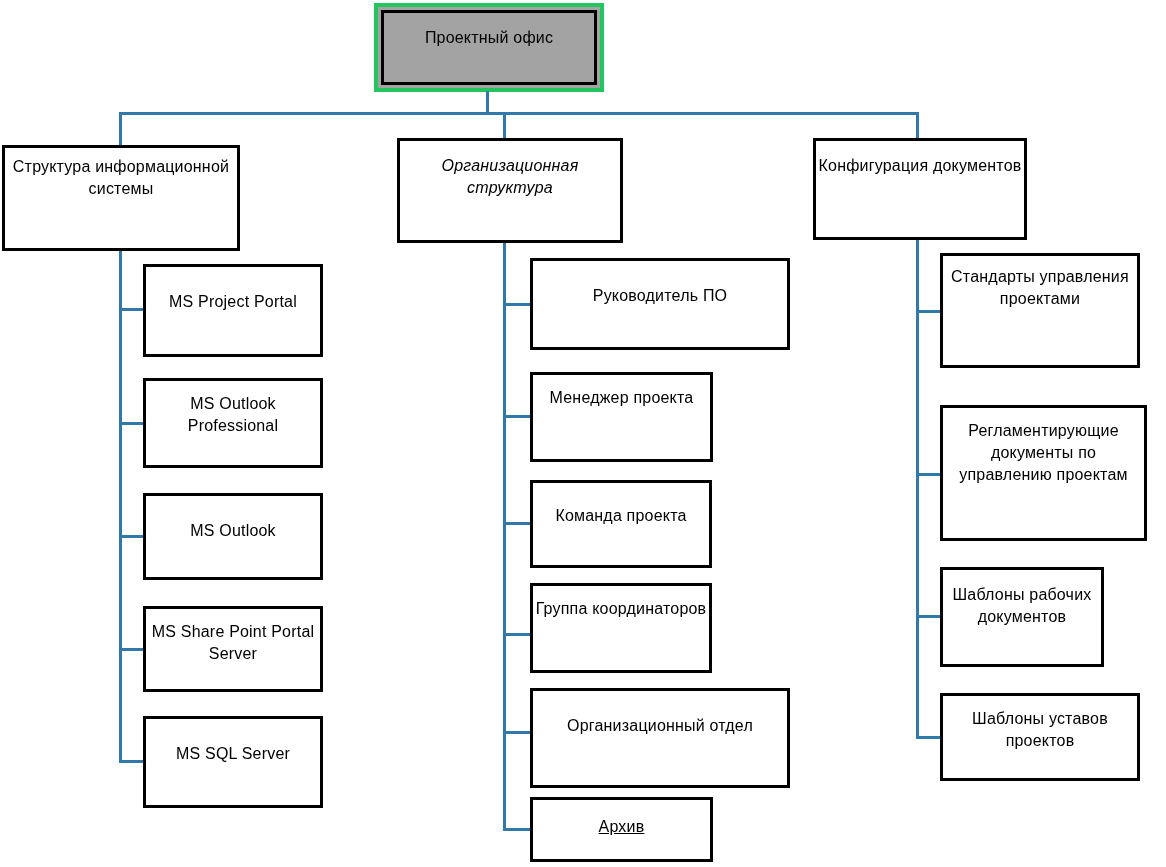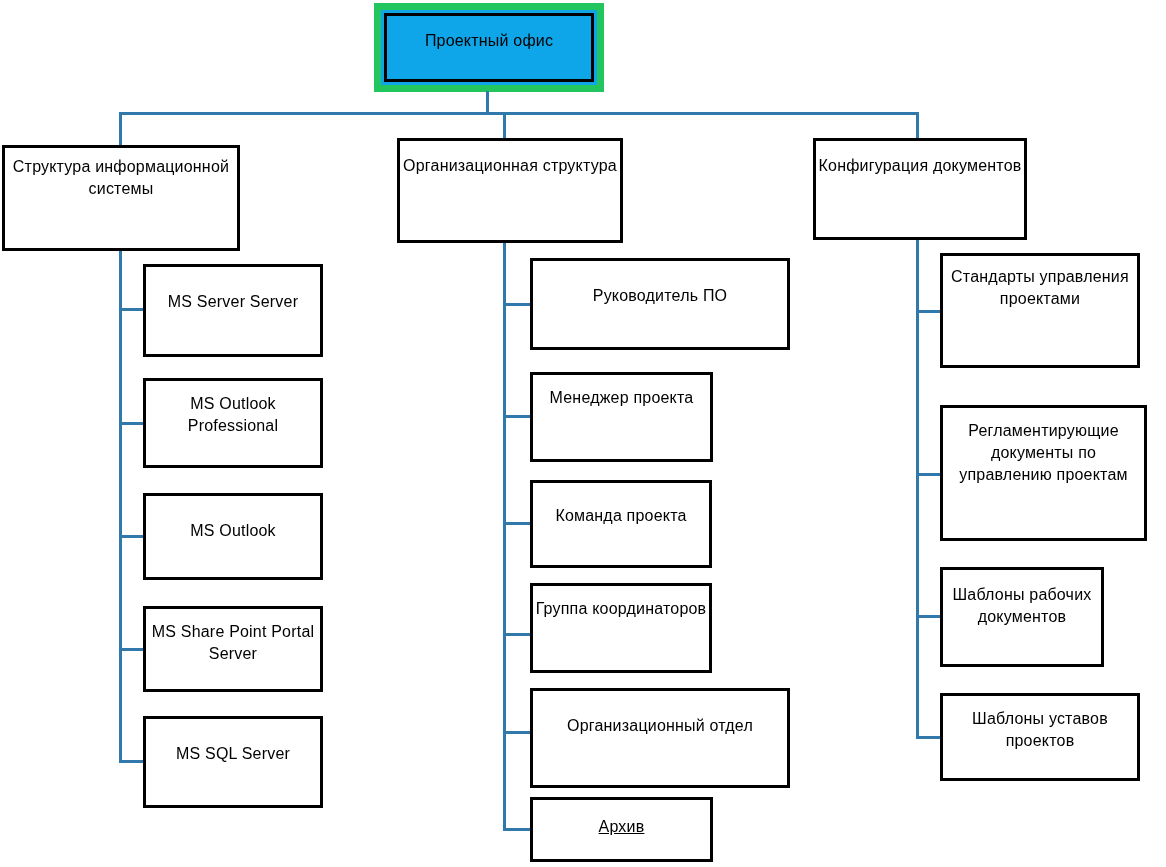--- a/index.html
+++ b/index.html
@@ -20,22 +20,22 @@
     justify-content:center;
     align-items:flex-start;
     text-align:center;
     font-size:16px;
     line-height:22px;
     letter-spacing:0.2px;
   }
   .root-outer{
     position:absolute;
     box-sizing:border-box;
-    border:7px solid #22c55e;
-    background:#0ea5e9;
+    border:4px solid #22c55e;
+    background:#a3a3a3;
   }
   .root-inner{
     position:absolute;
     left:3px;top:3px;right:3px;bottom:3px;
     box-sizing:border-box;
     border:3px solid #000;
     display:flex;
     justify-content:center;
     align-items:flex-start;
     text-align:center;
@@ -57,31 +57,31 @@
     <div class="root-inner pt14">Проектный офис</div>
   </div>
 
   <div class="line" style="left:486px;top:91px;width:3px;height:22px;"></div>
   <div class="line" style="left:119px;top:112px;width:800px;height:3px;"></div>
   <div class="line" style="left:119px;top:112px;width:3px;height:34px;"></div>
   <div class="line" style="left:503px;top:112px;width:3px;height:27px;"></div>
   <div class="line" style="left:916px;top:112px;width:3px;height:27px;"></div>
 
   <div class="node pt8" style="left:2px;top:145px;width:238px;height:106px;">Структура информационной системы</div>
-  <div class="node pt14" style="left:397px;top:138px;width:226px;height:105px;">Организационная структура</div>
+  <div class="node pt14" style="left:397px;top:138px;width:226px;height:105px;font-style:italic;">Организационная структура</div>
   <div class="node pt14" style="left:813px;top:138px;width:214px;height:102px;">Конфигурация документов</div>
 
   <div class="line" style="left:119px;top:251px;width:3px;height:512px;"></div>
   <div class="line" style="left:119px;top:308px;width:24px;height:3px;"></div>
   <div class="line" style="left:119px;top:422px;width:24px;height:3px;"></div>
   <div class="line" style="left:119px;top:535px;width:24px;height:3px;"></div>
   <div class="line" style="left:119px;top:648px;width:24px;height:3px;"></div>
   <div class="line" style="left:119px;top:760px;width:24px;height:3px;"></div>
 
-  <div class="node pt24" style="left:143px;top:264px;width:180px;height:93px;">MS Server Server</div>
+  <div class="node pt24" style="left:143px;top:264px;width:180px;height:93px;">MS Project Portal</div>
   <div class="node pt12" style="left:143px;top:378px;width:180px;height:90px;">MS Outlook Professional</div>
   <div class="node pt24" style="left:143px;top:493px;width:180px;height:87px;">MS Outlook</div>
   <div class="node pt12" style="left:143px;top:606px;width:180px;height:86px;">MS Share Point Portal Server</div>
   <div class="node pt24" style="left:143px;top:716px;width:180px;height:92px;">MS SQL Server</div>
 
   <div class="line" style="left:503px;top:243px;width:3px;height:588px;"></div>
   <div class="line" style="left:503px;top:303px;width:27px;height:3px;"></div>
   <div class="line" style="left:503px;top:415px;width:27px;height:3px;"></div>
   <div class="line" style="left:503px;top:522px;width:27px;height:3px;"></div>
   <div class="line" style="left:503px;top:633px;width:27px;height:3px;"></div>

